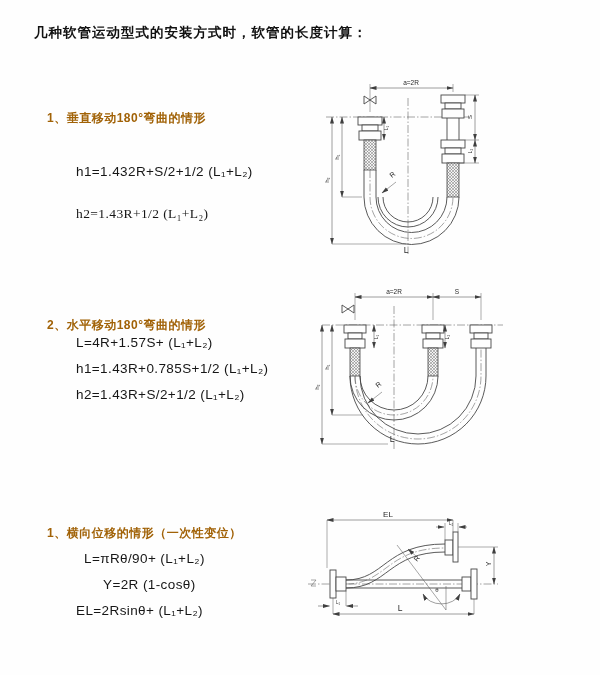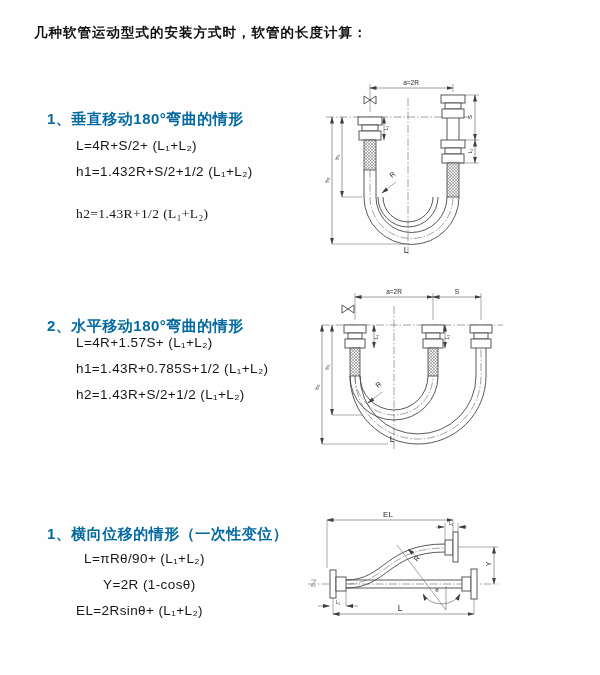--- a/index.html
+++ b/index.html
@@ -1,20 +1,20 @@
 <!DOCTYPE html>
 <html><head>
 <meta charset="utf-8">
 <style>
   html,body{margin:0;padding:0;background:#ffffff;}
   .page{position:relative;width:600px;height:675px;background:#fefefe;overflow:hidden;
         font-family:"Liberation Sans","DejaVu Sans",sans-serif;color:#1c1c1c;}
   .abs{position:absolute;white-space:nowrap;}
   .title{font-size:13.5px;font-weight:bold;letter-spacing:1px;color:#111;font-family:Liberation Mono, monospace;}
-  .heading{font-size:15px;font-weight:bold;letter-spacing:0.5px;color:#0369a1;}
+  .heading{font-size:12px;font-weight:bold;letter-spacing:0.5px;color:#a16207;}
   .formula{font-size:13.5px;letter-spacing:0.4px;color:#161616;}
   svg{position:absolute;overflow:visible;}
   svg .ln{stroke:#474747;stroke-width:0.9;fill:none;}
   svg .fit{stroke:#474747;stroke-width:0.9;fill:#fefefe;}
   svg .braid{stroke:#474747;stroke-width:0.8;fill:url(#hatch);}
   svg .cl{stroke:#5a5a5a;stroke-width:0.55;fill:none;stroke-dasharray:8 2 1.5 2;}
   svg .dl{stroke:#4f4f4f;stroke-width:0.55;fill:none;}
   svg .ext{stroke:#5a5a5a;stroke-width:0.5;fill:none;}
   svg .thin{stroke:#4f4f4f;stroke-width:0.5;fill:none;}
   svg text{fill:#2a2a2a;font-family:"Liberation Sans","DejaVu Sans",sans-serif;}
@@ -34,21 +34,20 @@
       <pattern id="hatch" width="3" height="3" patternUnits="userSpaceOnUse">
         <rect width="3" height="3" fill="#f2f2f2"></rect>
         <path d="M0 0 L3 3 M3 0 L0 3" stroke="#6a6a6a" stroke-width="0.45"></path>
       </pattern>
     </defs>
   </svg>
 
   <div class="abs title" style="left:34px;top:24px;">几种软管运动型式的安装方式时，软管的长度计算：</div>
 
   <div class="abs heading" style="left:47px;top:110px;">1、垂直移动180°弯曲的情形</div>
-  <div class="abs formula" style="left:76px;top:138px;">L=4R+S/2+ (L₁+L₂)</div>
   <div class="abs formula" style="left:76px;top:164px;">h1=1.432R+S/2+1/2 (L₁+L₂)</div>
   <div class="abs formula" style="left:76px;top:206px;font-family:Liberation Serif, serif;">h2=1.43R+1/2 (L₁+L₂)</div>
 
   <div class="abs heading" style="left:47px;top:308px;margin-top:9px;">2、水平移动180°弯曲的情形</div>
   <div class="abs formula" style="left:76px;top:335px;">L=4R+1.57S+ (L₁+L₂)</div>
   <div class="abs formula" style="left:76px;top:361px;">h1=1.43R+0.785S+1/2 (L₁+L₂)</div>
   <div class="abs formula" style="left:76px;top:387px;">h2=1.43R+S/2+1/2 (L₁+L₂)</div>
 
   <div class="abs heading" style="left:47px;top:525px;">1、横向位移的情形（一次性变位）</div>
   <div class="abs formula" style="left:84px;top:551px;">L=πRθ/90+ (L₁+L₂)</div>

